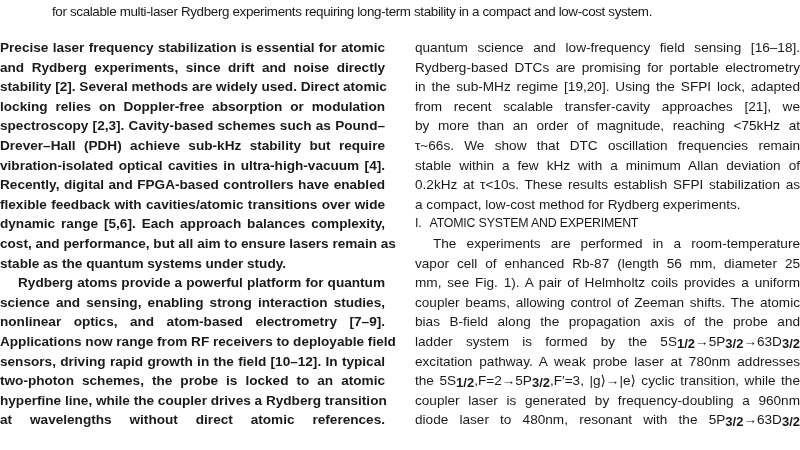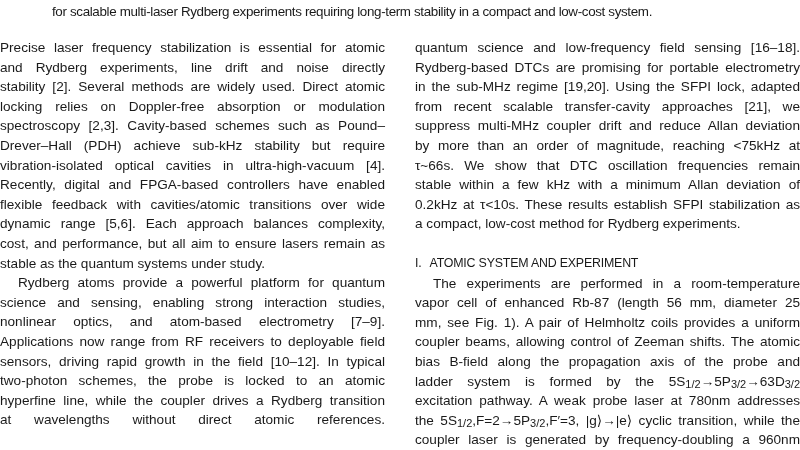--- a/index.html
+++ b/index.html
@@ -26,21 +26,21 @@
     letter-spacing: -0.35px;
     white-space: nowrap;
   }
   .col {
     position: absolute;
     top: 38px;
     width: 385px;
     font-size: 13.6px;
     line-height: 19.6px;
   }
-  .col-left { left: 0; }
+  .col-left { left: 0; font-weight: bold; }
   .col-right { left: 415px; }
   .line {
     display: block;
     height: 19.6px;
     white-space: nowrap;
     text-align: justify;
     text-align-last: justify;
     overflow: visible;
   }
   .line.last {
@@ -48,33 +48,33 @@
   }
   .line.indent {
     padding-left: 18px;
   }
   .heading {
     display: block;
     height: 19.6px;
     white-space: nowrap;
     font-size: 12.4px;
     letter-spacing: -0.2px;
-    margin-top: 20px;
+    margin-top: 0;
   }
   .heading .num { margin-right: 8px; }
-  sub { font-size: 11px; vertical-align: -2px; line-height: 0; }
+  sub { font-size: 13px; vertical-align: -2px; line-height: 0; font-weight: bold; }
 </style>
 </head>
 <body>
 
 <div class="top-line">for scalable multi-laser Rydberg experiments requiring long-term stability in a compact and low-cost system.</div>
 
 <div class="col col-left">
   <span class="line">Precise laser frequency stabilization is essential for atomic</span>
-  <span class="line">and Rydberg experiments, line drift and noise directly</span>
+  <span class="line">and Rydberg experiments, since drift and noise directly</span>
   <span class="line">stability [2]. Several methods are widely used. Direct atomic</span>
   <span class="line">locking relies on Doppler-free absorption or modulation</span>
   <span class="line">spectroscopy [2,3]. Cavity-based schemes such as Pound–</span>
   <span class="line">Drever–Hall (PDH) achieve sub-kHz stability but require</span>
   <span class="line">vibration-isolated optical cavities in ultra-high-vacuum [4].</span>
   <span class="line">Recently, digital and FPGA-based controllers have enabled</span>
   <span class="line">flexible feedback with cavities/atomic transitions over wide</span>
   <span class="line">dynamic range [5,6]. Each approach balances complexity,</span>
   <span class="line">cost, and performance, but all aim to ensure lasers remain as</span>
   <span class="line last">stable as the quantum systems under study.</span>
@@ -86,21 +86,20 @@
   <span class="line">two-photon schemes, the probe is locked to an atomic</span>
   <span class="line">hyperfine line, while the coupler drives a Rydberg transition</span>
   <span class="line">at wavelengths without direct atomic references.</span>
 </div>
 
 <div class="col col-right">
   <span class="line">quantum science and low-frequency field sensing [16–18].</span>
   <span class="line">Rydberg-based DTCs are promising for portable electrometry</span>
   <span class="line">in the sub-MHz regime [19,20]. Using the SFPI lock, adapted</span>
   <span class="line">from recent scalable transfer-cavity approaches [21], we</span>
-  <span class="line">suppress multi-MHz coupler drift and reduce Allan deviation</span>
   <span class="line">by more than an order of magnitude, reaching &lt;75kHz at</span>
   <span class="line">τ~66s. We show that DTC oscillation frequencies remain</span>
   <span class="line">stable within a few kHz with a minimum Allan deviation of</span>
   <span class="line">0.2kHz at τ&lt;10s. These results establish SFPI stabilization as</span>
   <span class="line last">a compact, low-cost method for Rydberg experiments.</span>
 
   <span class="heading">
     <span class="num">I.</span><span>ATOMIC SYSTEM AND EXPERIMENT</span>
   </span>
 

